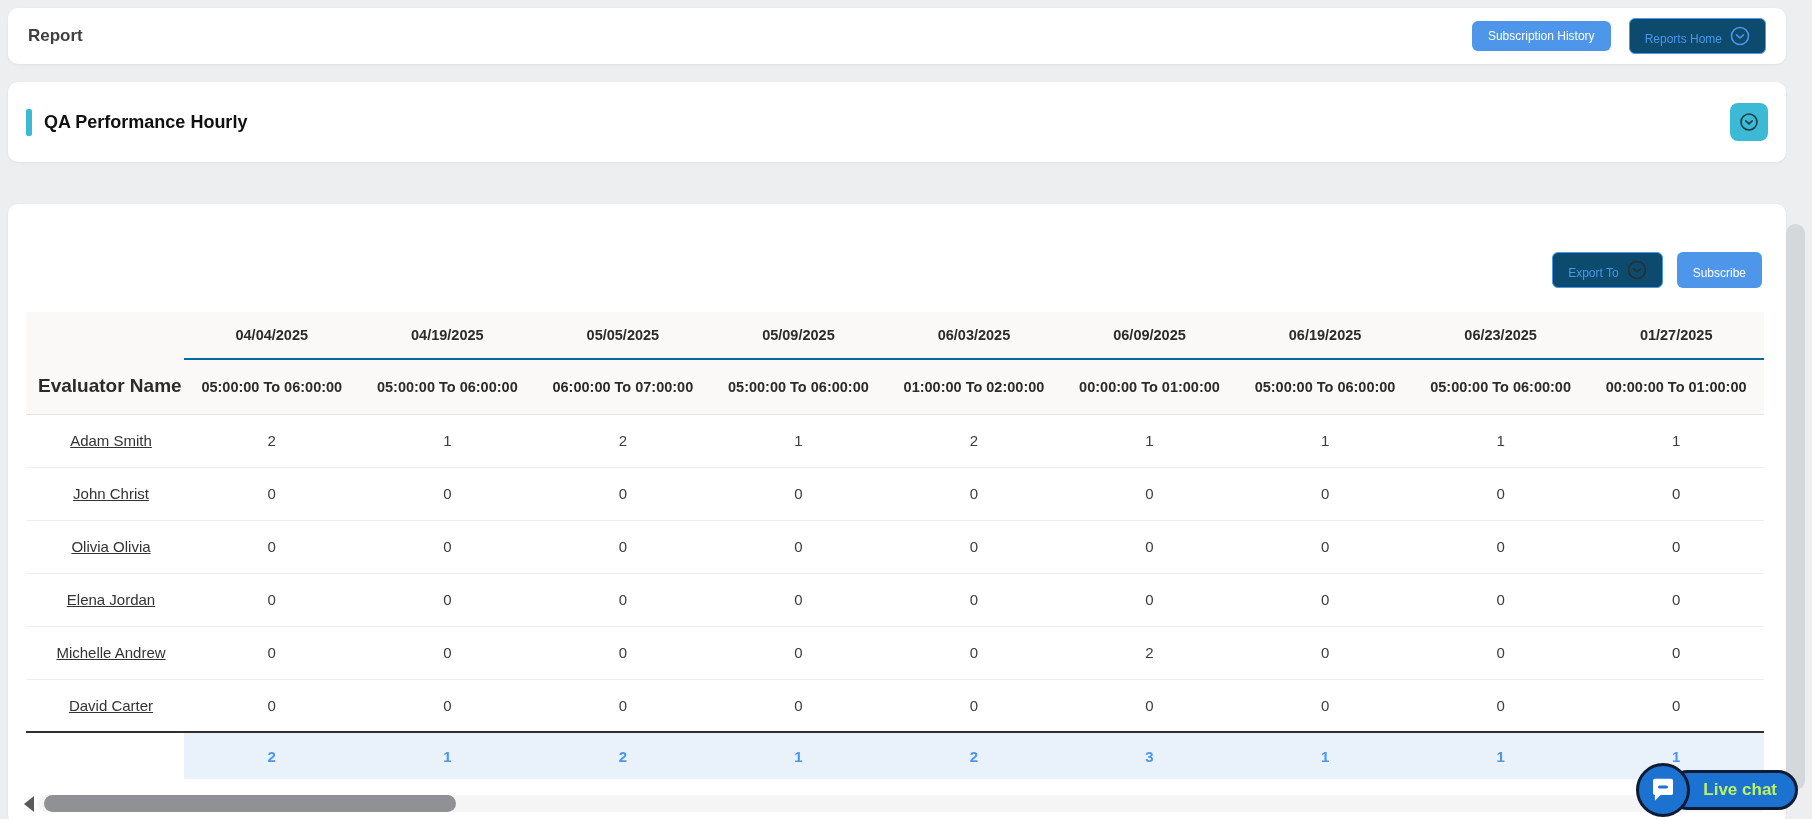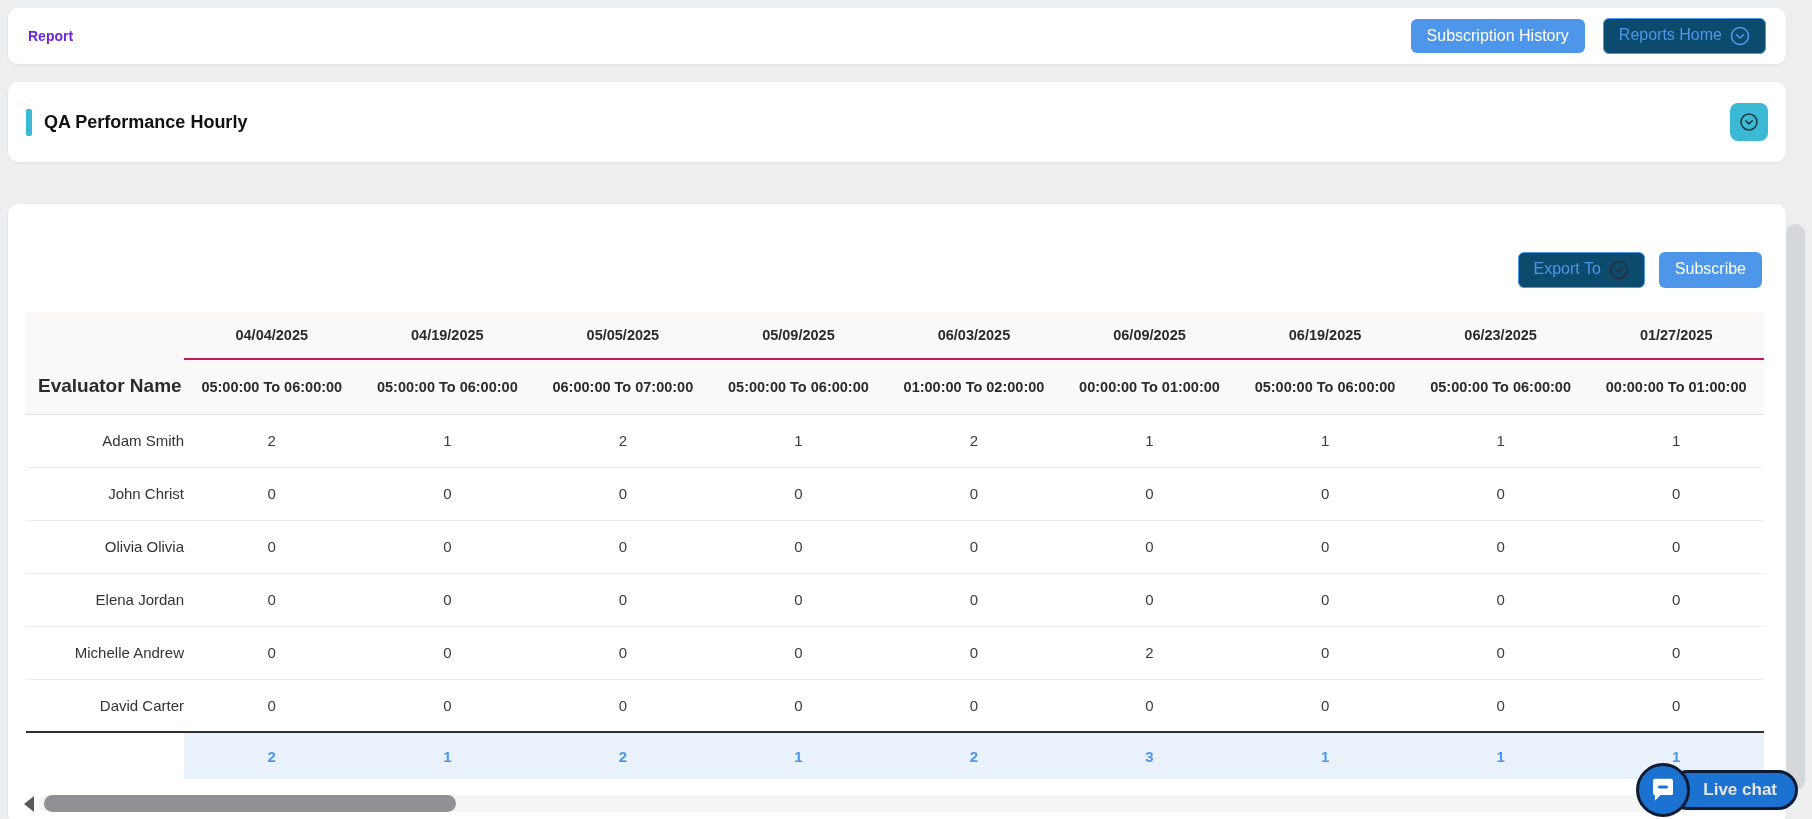--- a/index.html
+++ b/index.html
@@ -18,25 +18,25 @@
     margin-right:26px;
   }
   
   .top-bar {
     margin-top:8px;
     height:56px;
     display:flex;
     align-items:center;
     padding:0 20px;
   }
-  .page-title { font-size:14px; font-weight:600; color:#6d28d9; }
+  .page-title { font-size:17px; font-weight:600; color:#404040; }
   .top-actions { margin-left:auto; display:flex; gap:18px; align-items:center; }
   .btn {
-    display:inline-flex; align-items:flex-start; gap:8px;
-    font-size:16px; border-radius:6px; padding:7px 15px;
+    display:inline-flex; align-items:flex-end; gap:8px;
+    font-size:12px; border-radius:6px; padding:7px 15px;
     cursor:pointer; border:1px solid transparent; background:none;
     font-family:"Liberation Sans", sans-serif;
   }
   .btn-filled { background:#4d96e9; color:#fff; }
   .btn-outline { border:1px solid #4d96e9; color:#4d96e9; background:#0c4a6e; }
   .chev-icon { width:20px; height:20px; display:inline-block; }
   
   .report-bar {
     margin-top:18px;
     height:80px;
@@ -74,28 +74,28 @@
     border-collapse:collapse;
     table-layout:fixed;
   }
   col.name-col { width:158px; }
   th, td { font-size:14.5px; text-align:center; }
   thead tr.date-row th {
     height:47px; font-weight:700; color:#2b2b2b;
     background:#faf9f7;
   }
   thead tr.date-row th.corner { background:#faf9f7; }
-  thead tr.date-row th:not(.corner) { border-bottom:2px solid #be185d; }
+  thead tr.date-row th:not(.corner) { border-bottom:2px solid #0369a1; }
   thead tr.time-row th {
     height:55px; font-weight:700; color:#2b2b2b;
     background:#faf9f7; border-bottom:1px solid #e3e3e3;
   }
   thead tr.time-row th.name-h { text-align:left; padding-left:12px; font-size:19px; }
   tbody td { height:53px; color:#3c3c3c; font-size:15px; border-bottom:1px solid #ededed; }
-  tbody td.name-cell { text-align:right; padding-left:12px; color:#333; }
+  tbody td.name-cell { text-align:center; padding-left:12px; color:#333;text-decoration:underline; }
   tfoot td {
     height:47px; background:#e9f1fb; color:#4d96e9;
     font-weight:700; font-size:15px;
     border-top:2px solid #2f2f2f;
   }
   tfoot td.name-cell { background:#fff; }
   
   .hscroll-wrap {
     display:flex; align-items:center;
     margin:16px 18px 0 16px; gap:4px;
@@ -131,21 +131,21 @@
     background:#1b72d0; border:3px solid #0e1b33;
     display:flex; align-items:center; justify-content:center;
     z-index:2;
   }
   .livechat-pill {
     height:40px; margin-left:-22px;
     background:#1b72d0; border:3px solid #0e1b33;
     border-radius:20px;
     display:flex; align-items:center;
     padding:0 18px 0 32px;
-    color:#e5e5e5; font-weight:700; font-size:17px;
+    color:#bef264; font-weight:700; font-size:17px;
     z-index:1;
   }
 </style>
 </head>
 <body>
 
 <div class="card top-bar">
   <div class="page-title">Report</div>
   <div class="top-actions">
     <button class="btn btn-filled">

